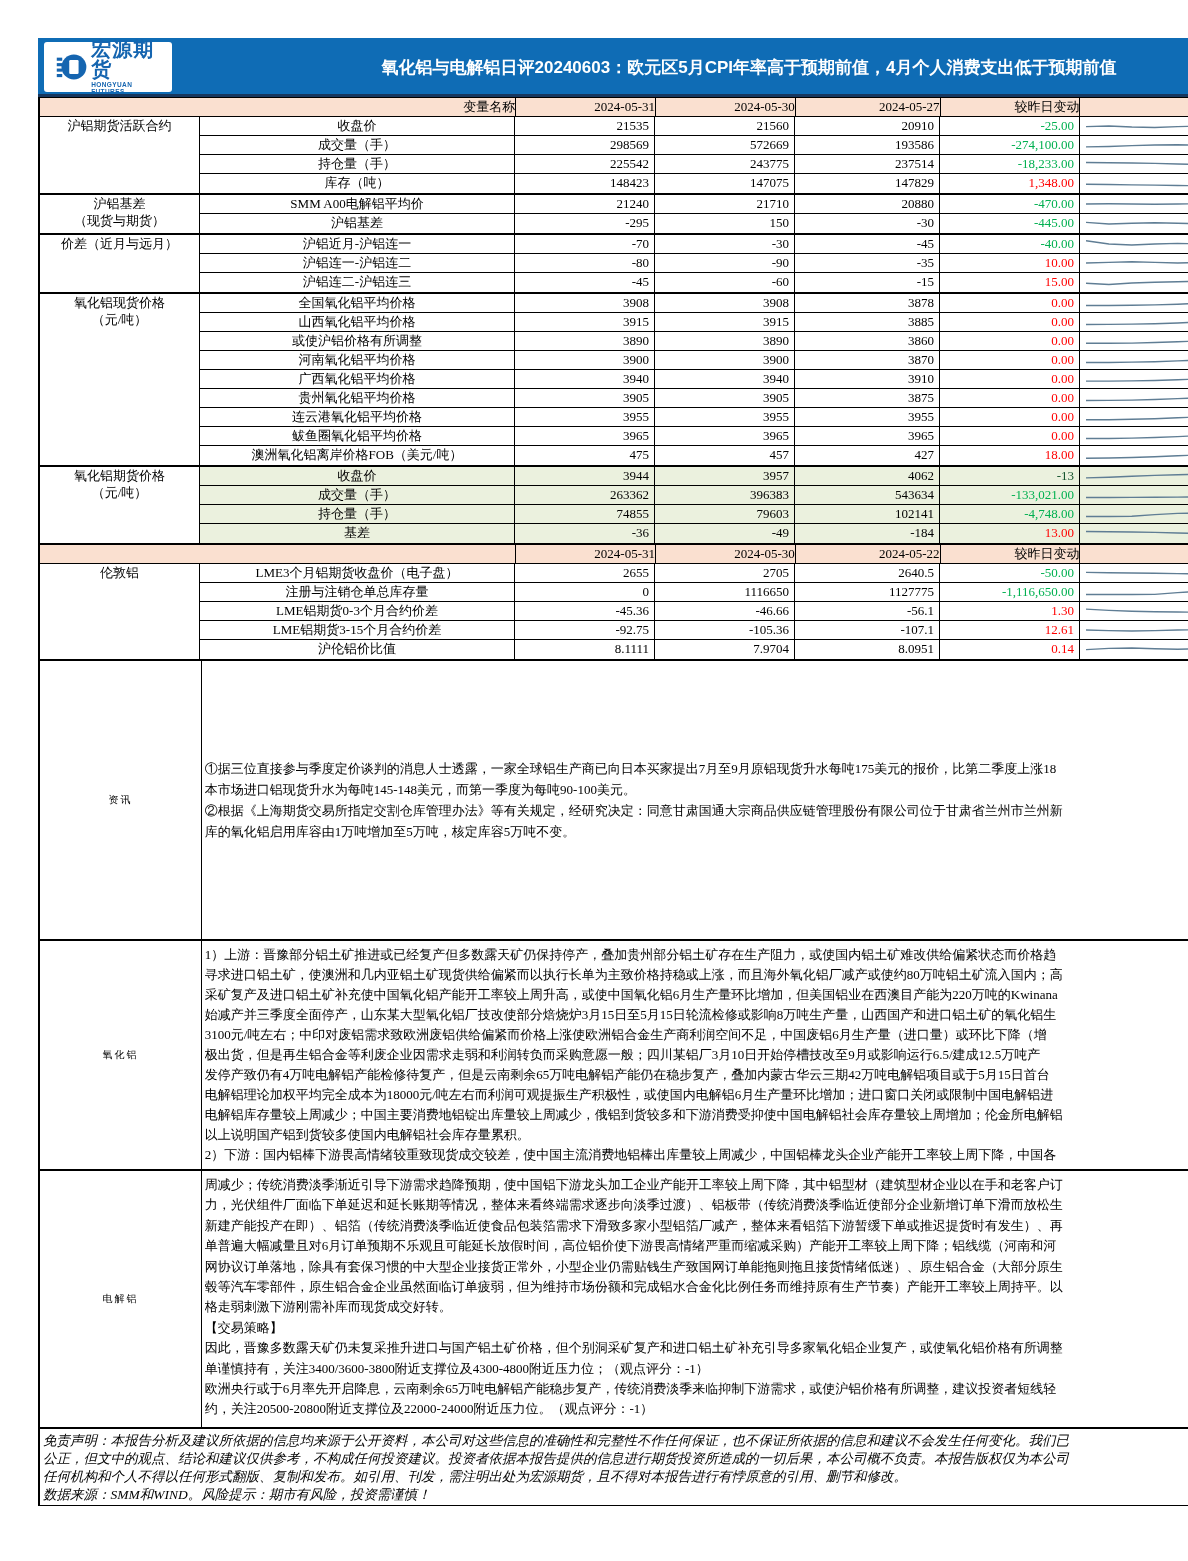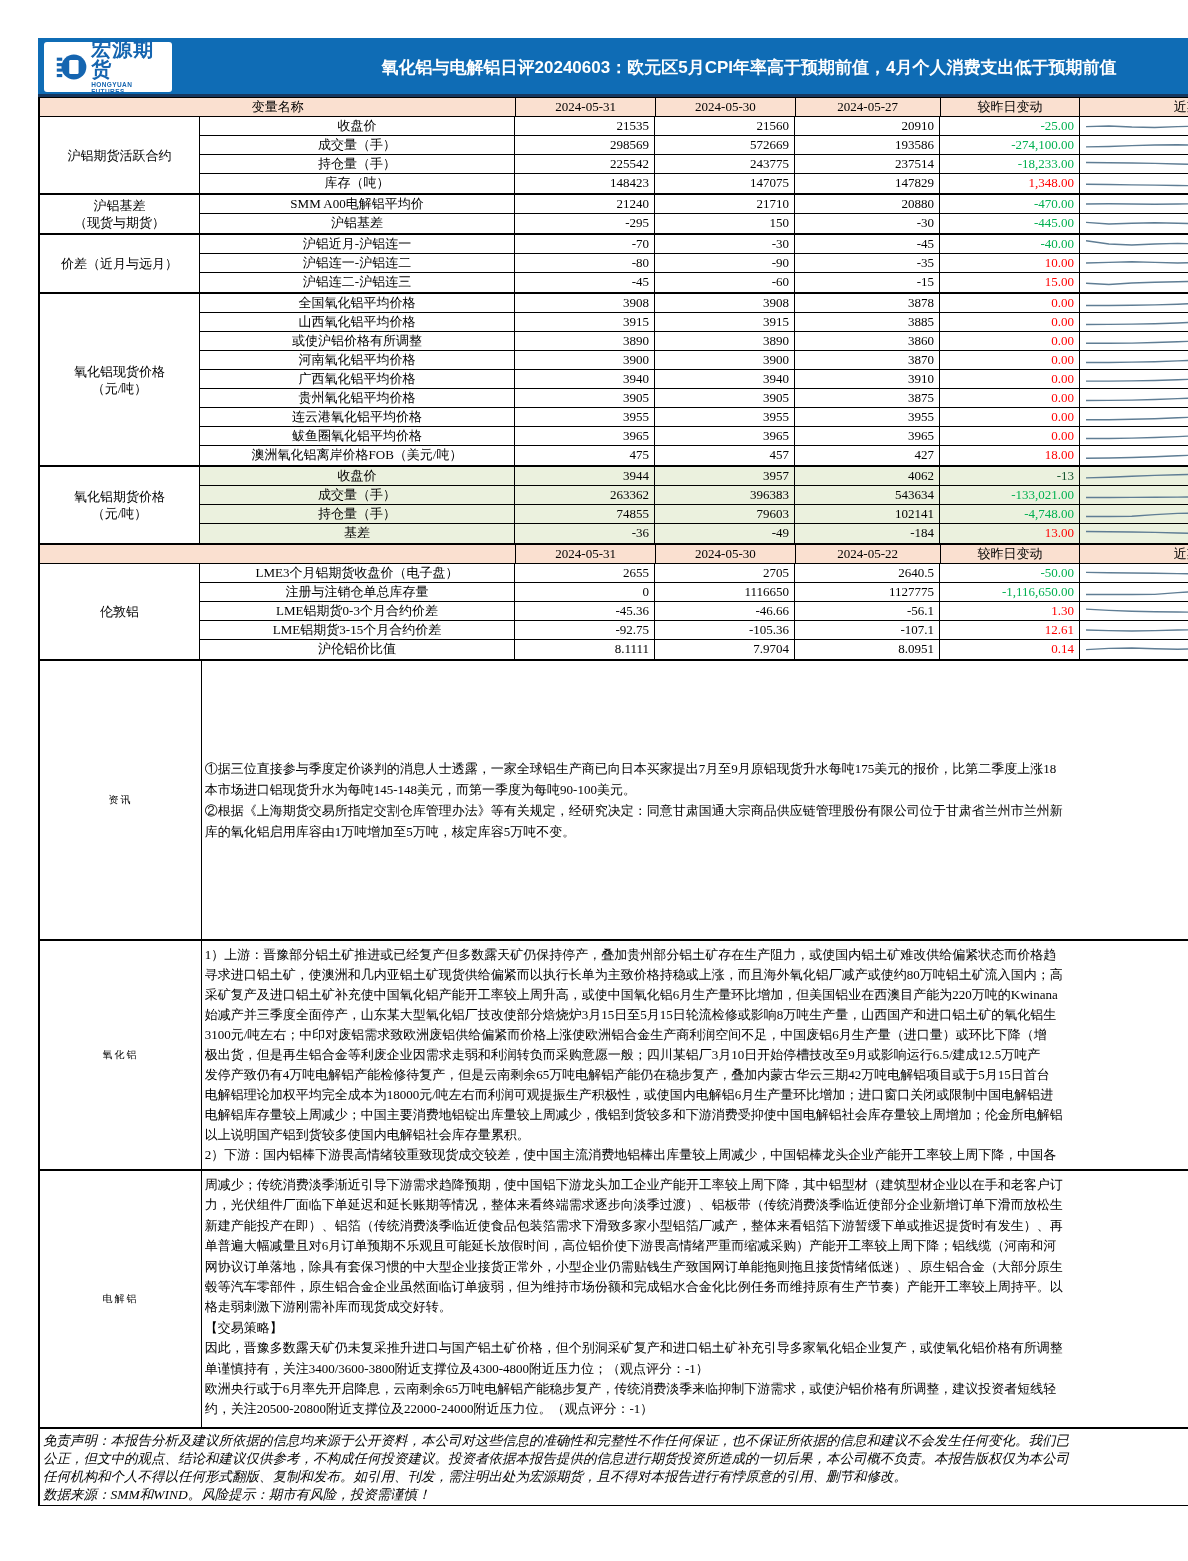--- a/index.html
+++ b/index.html
@@ -15,24 +15,24 @@
   .logo-txt{margin-left:4px;line-height:1;}
   .logo-cn{font-family:"Liberation Sans",sans-serif;font-weight:bold;font-size:20px;color:#1565B0;letter-spacing:1px;}
   .logo-en{font-family:"Liberation Sans",sans-serif;font-weight:bold;font-size:6.5px;color:#1565B0;margin-top:3px;letter-spacing:.4px;}
   .rtitle{height:59px;line-height:59px;text-align:center;padding-left:140px;color:#fff;
           font-family:"Liberation Sans",sans-serif;font-weight:bold;font-size:17px;white-space:nowrap;overflow:hidden;}
 
   
   .tbl{width:1282px;border-left:2px solid #000;border-top:1px solid #000;font-size:13px;}
   .cell{border-right:1px solid #000;overflow:hidden;white-space:nowrap;}
   .hrow{display:flex;height:19px;background:#FAE0D0;border-bottom:1px solid #000;}
-  .hrow .cell{text-align:center;line-height:18px;}
+  .hrow .cell{text-align:right;line-height:18px;}
   .grp{display:flex;border-bottom:2px solid #000;}
   .glabel{width:162px;border-right:1px solid #000;display:flex;flex-direction:column;
-          align-items:center;justify-content:center;text-align:center;line-height:17px;}
+          align-items:center;text-align:center;line-height:17px;}
   .grows{width:1120px;}
   .grows.green .cell{background:#EBF1DE;}
   .drow{display:flex;height:19px;}
   .drow:not(:last-child){border-bottom:1px solid #000;}
   .cname{width:315px;text-align:center;line-height:18px;}
   .cnum{text-align:right;line-height:18px;padding-right:5px;}
   .w1{width:140px}.w2{width:140px}.w3{width:145px}.w4{width:140px}
   .cspark{width:240px;padding:1px 4px 0 6px;}
   .cspark svg{width:100%;height:16px;display:block;}
   .chg.g{color:#00B050;} .chg.r{color:#FF0000;} .chg.k{color:#14532d;}

